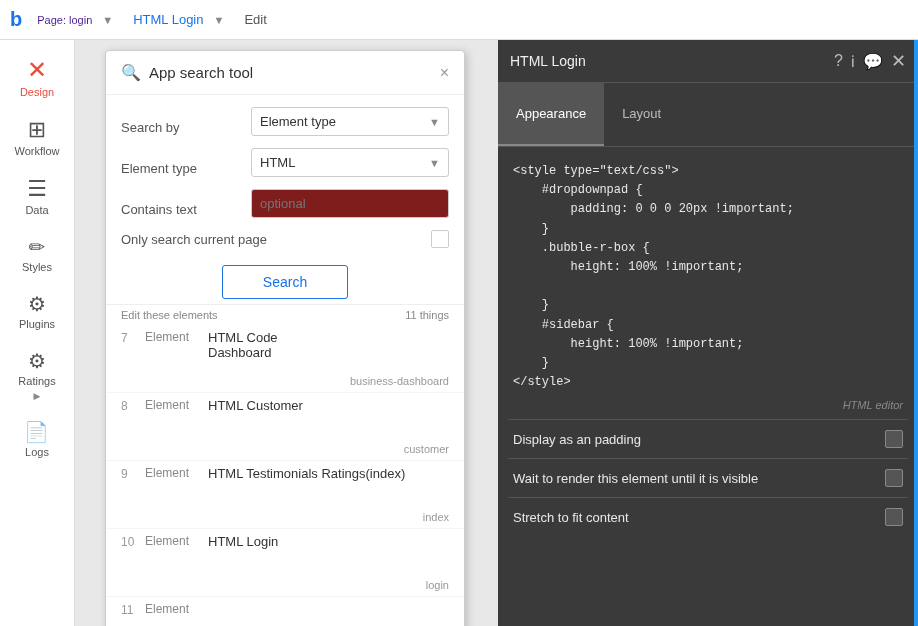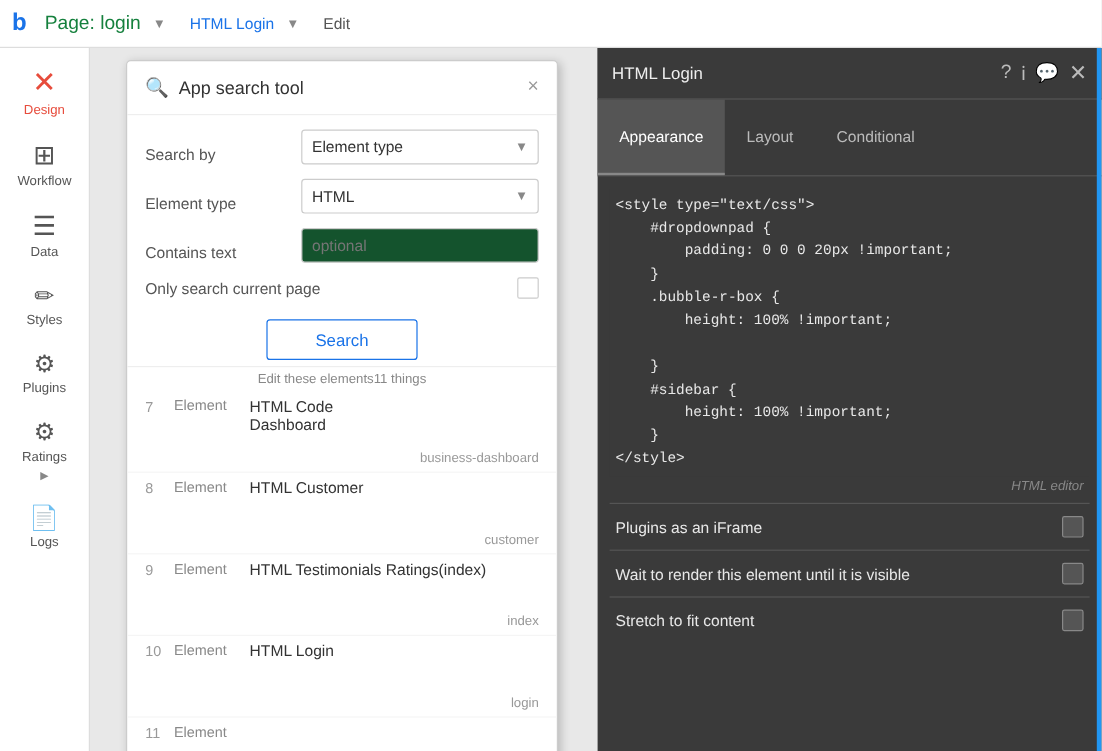--- a/index.html
+++ b/index.html
@@ -5,21 +5,21 @@
     * { box-sizing: border-box; margin: 0; padding: 0; }
     body { font-family: Arial, sans-serif; font-size: 13px; background: #f0f0f0; width: 918px; height: 626px; overflow: hidden; position: relative; }
 
     
     .top-bar {
       display: flex; align-items: center; height: 40px;
       background: #fff; border-bottom: 1px solid #ddd;
       padding: 0 10px; gap: 10px;
     }
     .top-bar-logo { font-size: 20px; font-weight: bold; color: #1a73e8; margin-right: 5px; }
-    .top-bar-page { color: #15803d; font-size: 16px; }
+    .top-bar-page { color: #4c1d95; font-size: 11px; }
     .top-bar-dropdown { color: #999; font-size: 11px; cursor: pointer; }
     .top-bar-sep { color: #ccc; }
     .top-bar-link { color: #1a73e8; font-size: 13px; cursor: pointer; }
     .top-bar-edit { color: #555; font-size: 13px; margin-left: 10px; }
 
     
     .main-layout { display: flex; height: calc(626px - 40px); }
 
     
     .left-sidebar {
@@ -58,37 +58,37 @@
     .form-label { width: 120px; color: #555; font-size: 13px; flex-shrink: 0; margin-top: 12px; }
     .form-select {
       flex: 1; border: 1px solid #ccc; border-radius: 3px;
       padding: 6px 8px; font-size: 13px; color: #333;
       display: flex; align-items: center; justify-content: space-between;
       cursor: pointer; background: #fff;
     }
     .form-input {
       flex: 1; border: 1px solid #ccc; border-radius: 3px;
       padding: 6px 8px; font-size: 13px; color: #999;
-      background: #14532d; outline: none;
+      background: #7f1d1d; outline: none;
     }
     .checkbox-row { display: flex; align-items: center; }
     .checkbox-label { color: #555; font-size: 13px; flex: 1; }
     .checkbox-box {
       width: 18px; height: 18px; border: 1px solid #ccc;
       border-radius: 2px; background: #fff; flex-shrink: 0;
     }
     .search-btn-row { display: flex; justify-content: center; padding: 5px 15px; }
     .search-btn {
       border: 1.5px solid #1a73e8; background: #fff; color: #1a73e8;
       padding: 8px 40px; font-size: 14px; border-radius: 3px;
       cursor: pointer; font-weight: normal;
     }
 
     .results-header {
-      display: flex; justify-content: center;
+      display: flex; justify-content: space-between;
       padding: 4px 15px 4px 15px; color: #888; font-size: 11px;
       border-top: 1px solid #eee;
     }
     .result-item {
       display: flex; align-items: flex-start; padding: 5px 15px;
       border-bottom: 1px solid #f5f5f5; gap: 8px;
     }
     .result-num { color: #999; font-size: 12px; width: 16px; flex-shrink: 0; margin-top: 1px; }
     .result-type { color: #888; font-size: 12px; width: 55px; flex-shrink: 0; }
     .result-name { color: #333; font-size: 13px; flex: 1; }
@@ -281,40 +281,39 @@
           <span class="panel-icon">?</span>
           <span class="panel-icon">ℹ</span>
           <span class="panel-icon">💬</span>
           <span class="panel-close">✕</span>
         </div>
       </div>
 
       <div class="panel-tabs">
         <div class="panel-tab active">Appearance</div>
         <div class="panel-tab">Layout</div>
-        <div class="panel-tab">Conditional</div>
       </div>
 
       <div class="panel-content">
         <div class="code-editor">&lt;style type="text/css"&gt;
     #dropdownpad {
         padding: 0 0 0 20px !important;
     }
     .bubble-r-box {
         height: 100% !important;
 
     }
     #sidebar {
         height: 100% !important;
     }
 &lt;/style&gt;</div>
         <div class="editor-label">HTML editor</div>
 
         <div class="panel-option">
-          <span class="panel-option-label">Plugins as an iFrame</span>
+          <span class="panel-option-label">Display as an padding</span>
           <div class="panel-checkbox"></div>
         </div>
         <div class="panel-option">
           <span class="panel-option-label">Wait to render this element until it is visible</span>
           <div class="panel-checkbox"></div>
         </div>
         <div class="panel-option">
           <span class="panel-option-label">Stretch to fit content</span>
           <div class="panel-checkbox"></div>
         </div>

